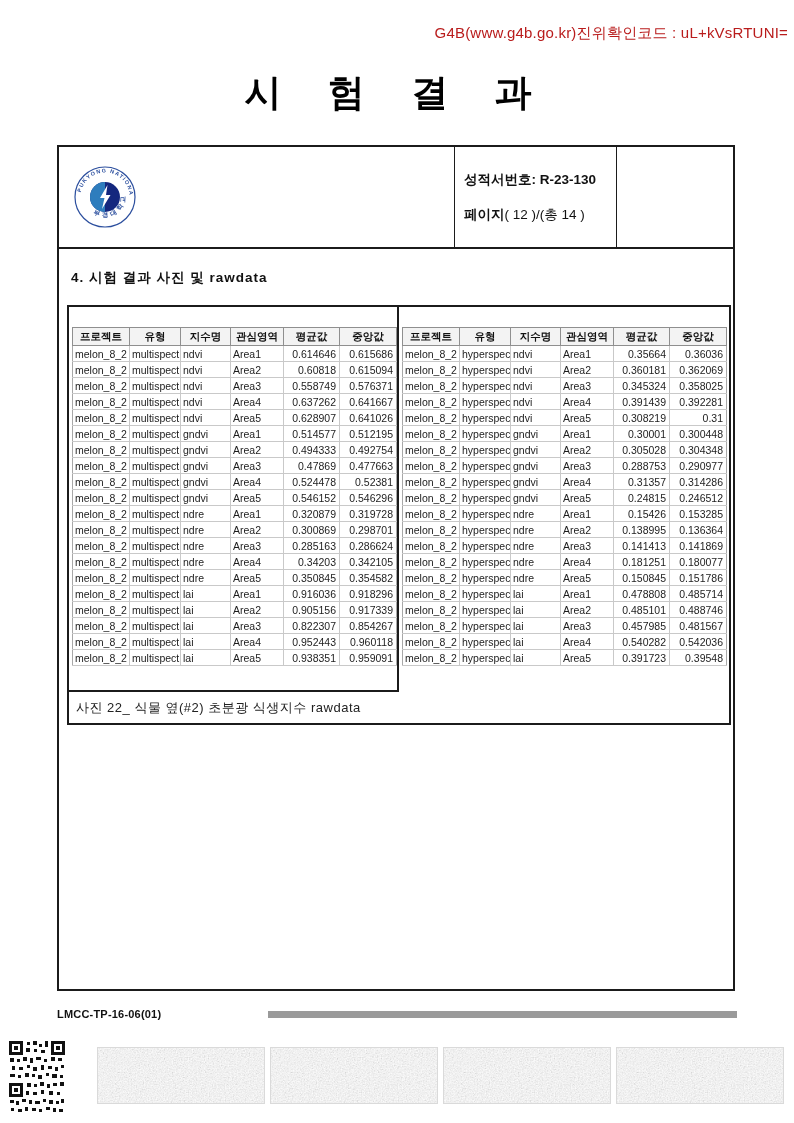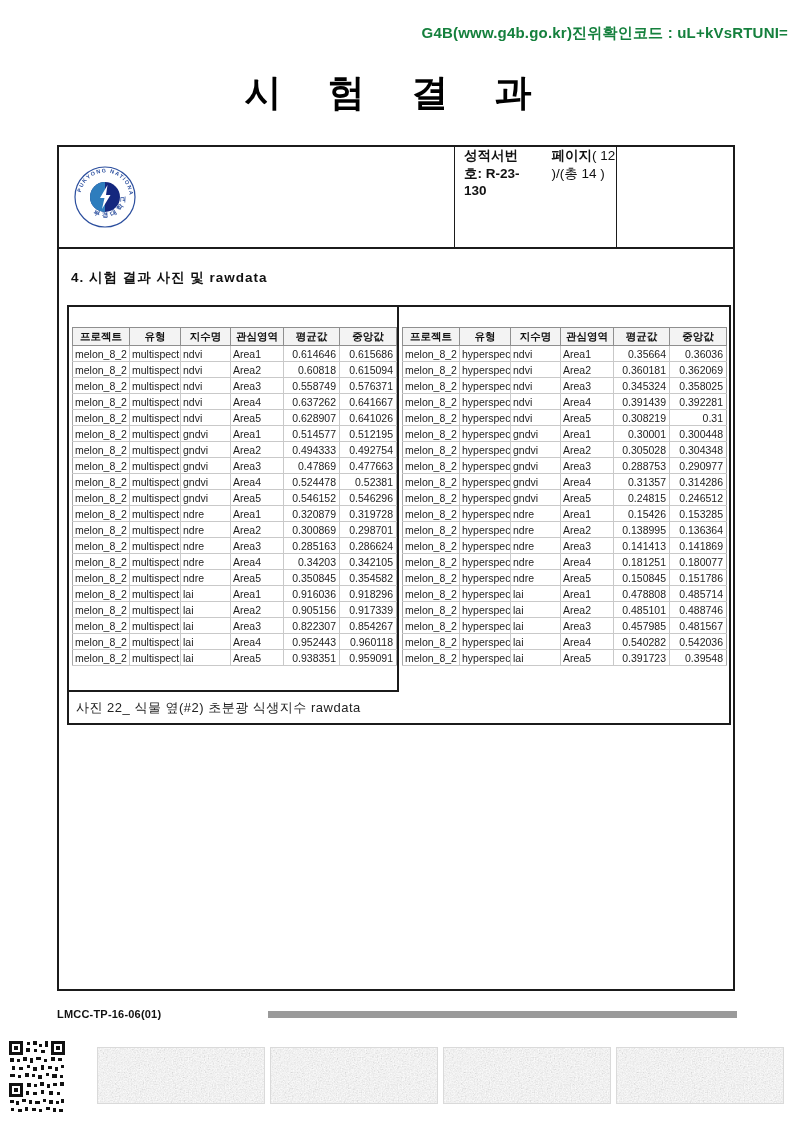--- a/index.html
+++ b/index.html
@@ -1,26 +1,26 @@
 <!DOCTYPE html>
 <html><head>
 <meta charset="utf-8">
 <style>
   html,body{margin:0;padding:0;background:#fff;}
   body{font-family:"Liberation Sans","DejaVu Sans",sans-serif;color:#111;}
   .page{position:relative;width:794px;height:1123px;background:#fff;overflow:hidden;}
 
-  .verify-code{position:absolute;top:24px;right:6px;font-size:15px;font-weight:bold;color:#15803d;letter-spacing:.2px;}
+  .verify-code{position:absolute;top:24px;right:6px;font-size:15px;font-weight:normal;color:#b91c1c;letter-spacing:.2px;}
   .doc-title{position:absolute;top:68px;left:0;width:100%;text-align:center;font-size:37px;font-weight:bold;letter-spacing:18px;color:#000;}
 
   .main-box{position:absolute;left:57px;top:145px;width:678px;height:846px;border:2px solid #1b1b1b;box-sizing:border-box;background:#fff;}
 
   .hdr{display:flex;height:102px;border-bottom:2px solid #1b1b1b;box-sizing:border-box;}
   .hdr-org{width:396px;border-right:1px solid #1b1b1b;box-sizing:border-box;display:flex;align-items:center;padding-left:14px;}
-  .hdr-report{width:162px;border-right:1px solid #1b1b1b;box-sizing:border-box;display:flex;justify-content:center;padding-left:9px;gap:17px;}
+  .hdr-report{width:162px;border-right:1px solid #1b1b1b;box-sizing:border-box;display:flex;flex-direction:column;justify-content:center;padding-left:9px;gap:17px;}
   .hdr-seal{flex:1;}
   .org-text{margin-left:10px;line-height:1.12;}
   .org-l1,.org-l2{font-size:15px;font-weight:bold;letter-spacing:.5px;}
   .org-en{font-size:10.5px;color:#3a3a3a;margin-top:2px;letter-spacing:.2px;}
   .org-addr,.org-tel{font-size:10.5px;font-weight:bold;margin-top:2px;}
   .report-no{font-size:13.5px;font-weight:bold;}
   .page-line{font-size:13.5px;}
   .page-line .lbl{font-weight:bold;}
 
   .section-title{position:absolute;left:12px;top:122px;font-size:13.5px;font-weight:bold;letter-spacing:1px;}

